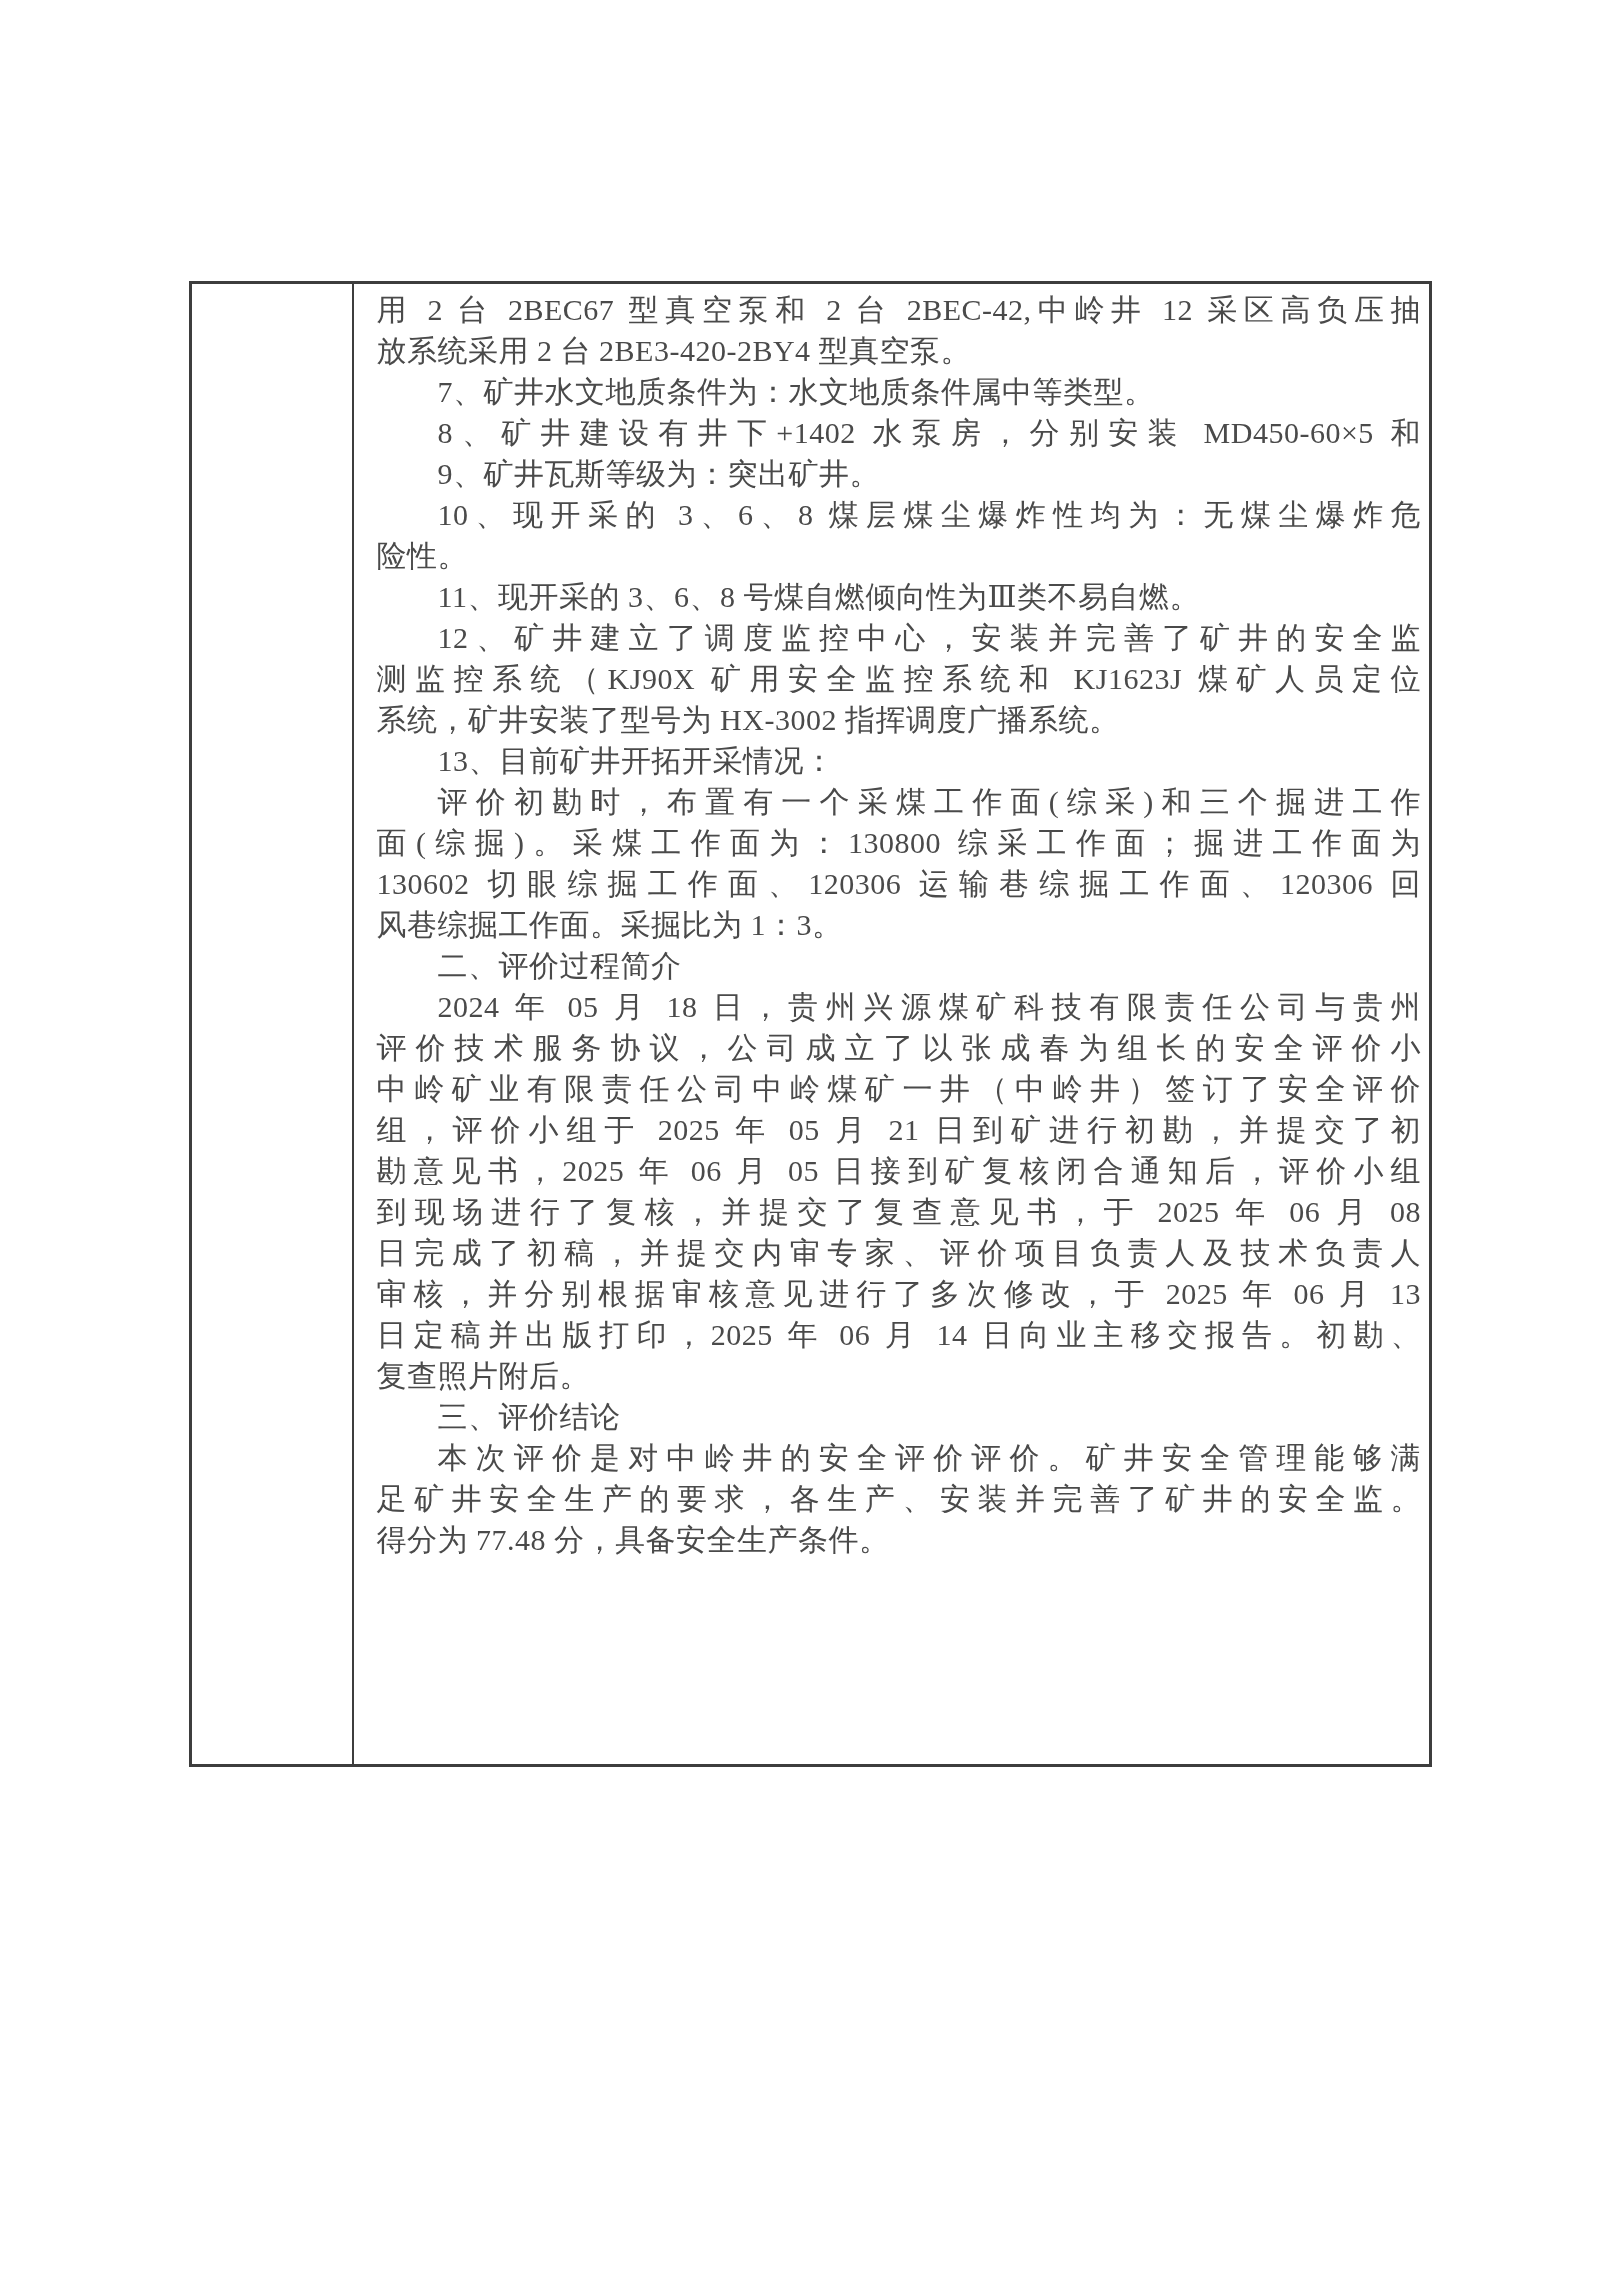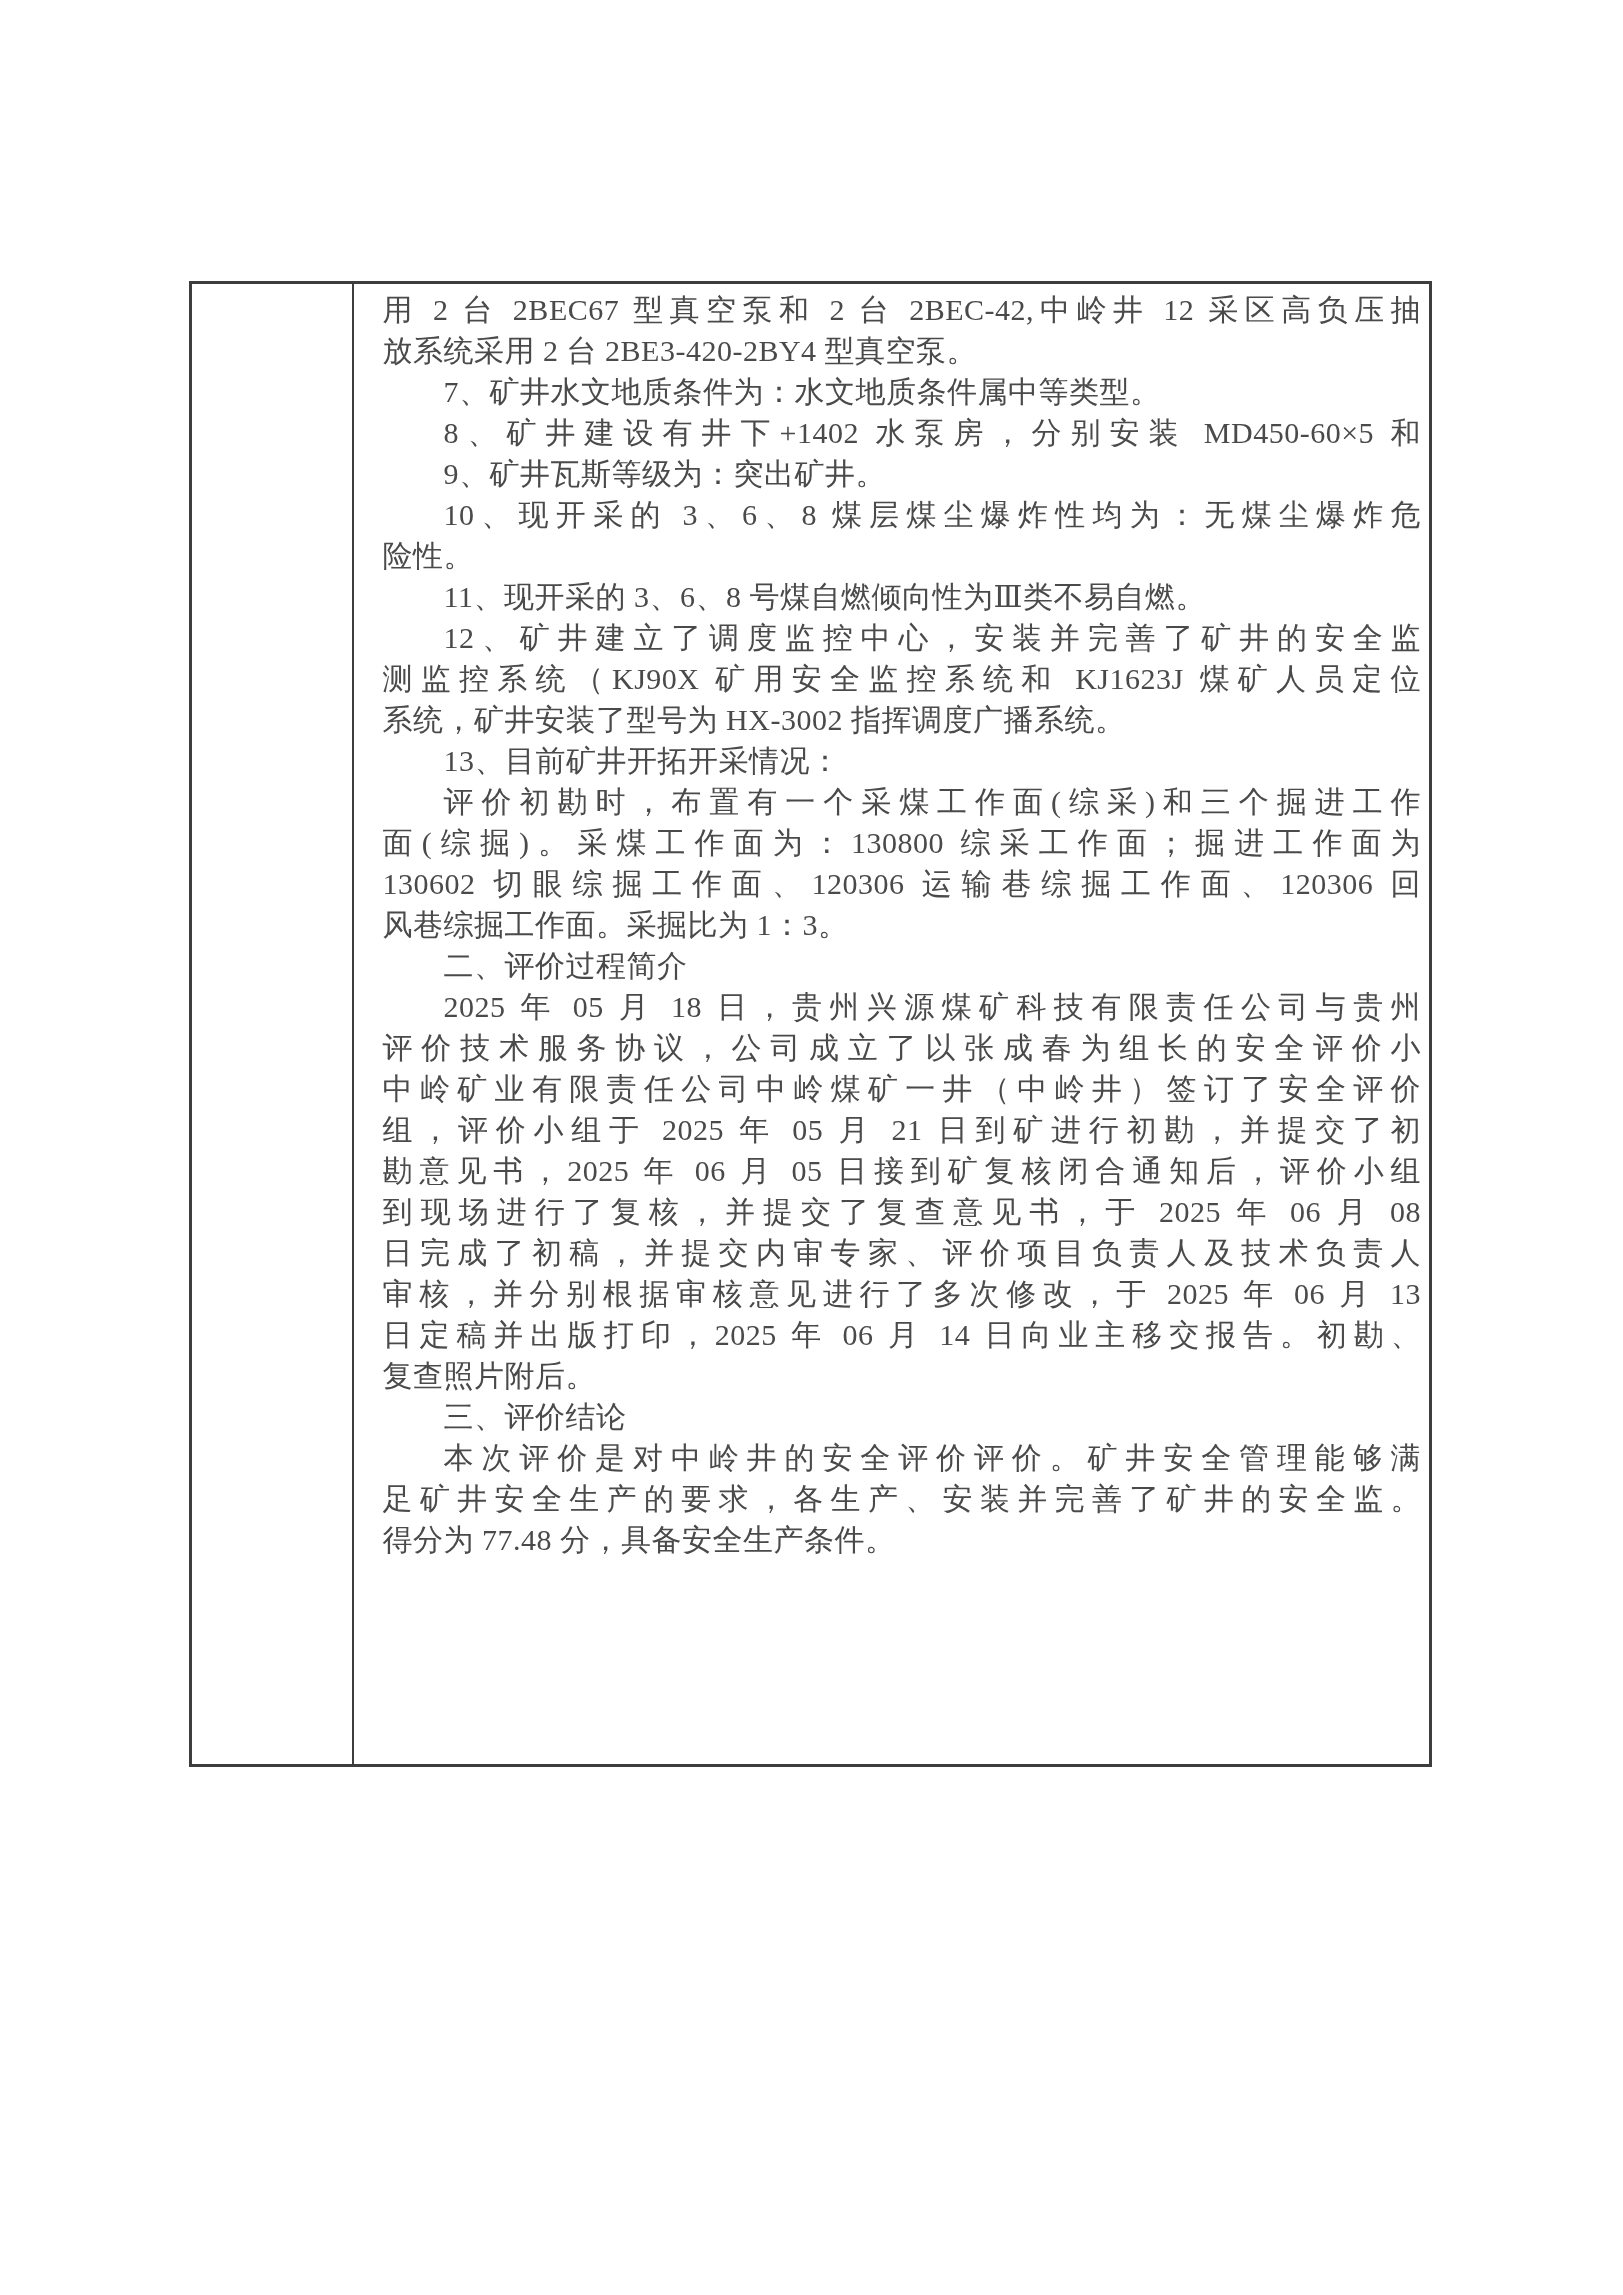--- a/index.html
+++ b/index.html
@@ -24,21 +24,20 @@
   }
   .doc-table{
     position:absolute;
     left:189px;
     top:281px;
     width:1243px;
     height:1486px;
     box-sizing:border-box;
     border:3.4px solid var(--bc);
     display:flex;
-    gap:6px;
   }
   .cell-left{
     width:162px;
     box-sizing:border-box;
     border-right:2.5px solid var(--bc);
     flex:0 0 auto;
   }
   .cell-right{
     flex:1 1 auto;
     box-sizing:border-box;
@@ -78,21 +77,21 @@
         <div class="line indent">11、现开采的 3、6、8 号煤自燃倾向性为Ⅲ类不易自燃。</div>
         <div class="line indent fill">12、矿井建立了调度监控中心，安装并完善了矿井的安全监</div>
         <div class="line fill">测监控系统（KJ90X 矿用安全监控系统和 KJ1623J 煤矿人员定位</div>
         <div class="line">系统，矿井安装了型号为 HX-3002 指挥调度广播系统。</div>
         <div class="line indent">13、目前矿井开拓开采情况：</div>
         <div class="line indent fill">评价初勘时，布置有一个采煤工作面(综采)和三个掘进工作</div>
         <div class="line fill">面(综掘)。采煤工作面为：130800 综采工作面；掘进工作面为</div>
         <div class="line fill">130602 切眼综掘工作面、120306 运输巷综掘工作面、120306 回</div>
         <div class="line">风巷综掘工作面。采掘比为 1：3。</div>
         <div class="line indent">二、评价过程简介</div>
-        <div class="line indent fill">2025 年 05 月 18 日，贵州兴源煤矿科技有限责任公司与贵州</div>
+        <div class="line indent fill">2024 年 05 月 18 日，贵州兴源煤矿科技有限责任公司与贵州</div>
         <div class="line fill">评价技术服务协议，公司成立了以张成春为组长的安全评价小</div>
         <div class="line fill">中岭矿业有限责任公司中岭煤矿一井（中岭井）签订了安全评价</div>
         <div class="line fill">组，评价小组于 2025 年 05 月 21 日到矿进行初勘，并提交了初</div>
         <div class="line fill">勘意见书，2025 年 06 月 05 日接到矿复核闭合通知后，评价小组</div>
         <div class="line fill">到现场进行了复核，并提交了复查意见书，于 2025 年 06 月 08</div>
         <div class="line fill">日完成了初稿，并提交内审专家、评价项目负责人及技术负责人</div>
         <div class="line fill">审核，并分别根据审核意见进行了多次修改，于 2025 年 06 月 13</div>
         <div class="line fill">日定稿并出版打印，2025 年 06 月 14 日向业主移交报告。初勘、</div>
         <div class="line">复查照片附后。</div>
         <div class="line indent">三、评价结论</div>

